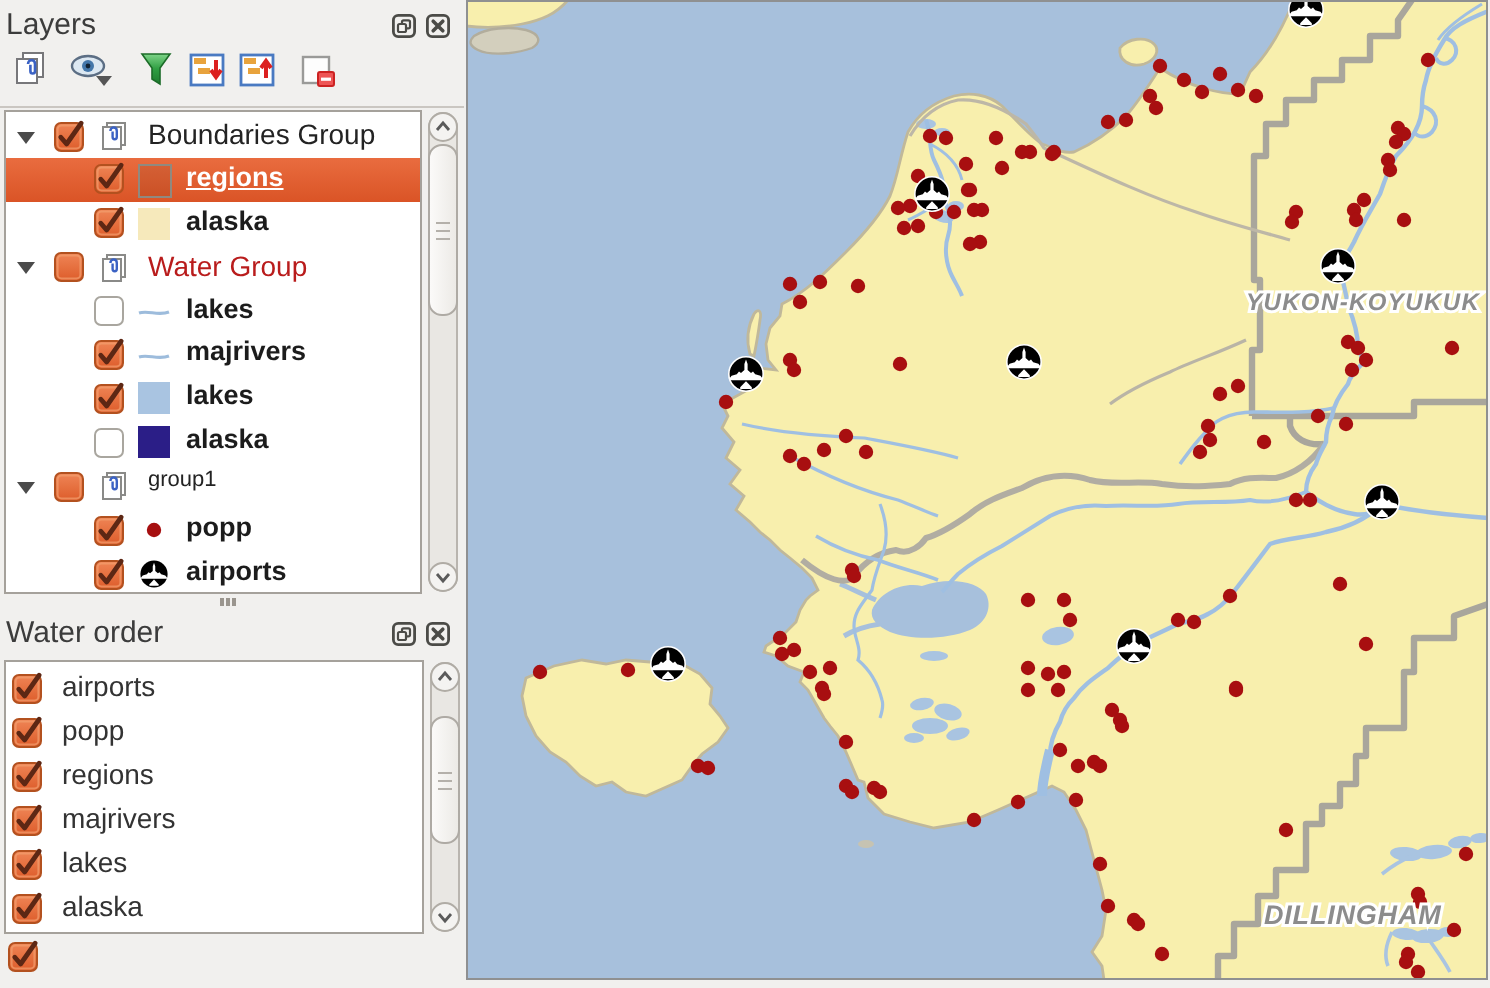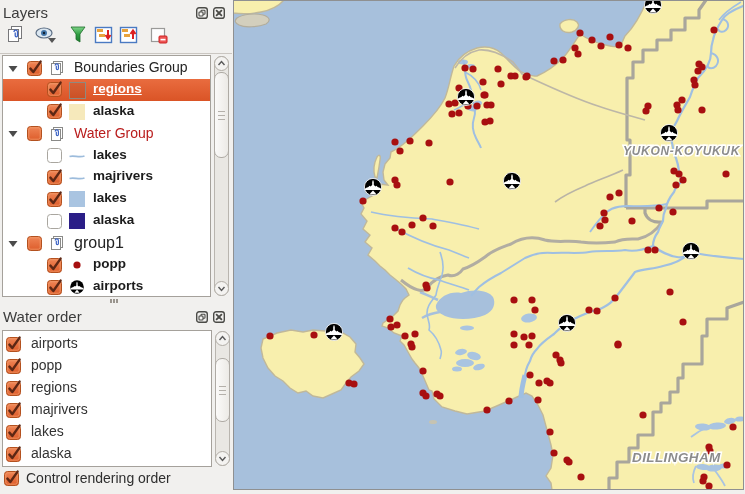--- a/index.html
+++ b/index.html
@@ -134,21 +134,21 @@
     </svg>
     <svg style="position:absolute;left:27px;top:235.7px;overflow:visible" width="15" height="15" viewBox="0 0 15 15">
       <rect x="0.5" y="0.5" width="14" height="14" rx="3" fill="url(#cbg)" stroke="#b3511f"></rect>
       <rect x="1.8" y="1.8" width="11.4" height="11.4" rx="2" fill="none" stroke="#f2a06f" stroke-width="1" opacity="0.7"></rect>
     </svg>
     <svg style="position:absolute;left:49px;top:235.2px" width="16" height="16" viewBox="0 0 16 16">
       <rect x="4.5" y="1.5" width="9" height="11" fill="#fff" stroke="#8a8a88"></rect>
       <rect x="2.5" y="3.5" width="9" height="11" fill="#fff" stroke="#8a8a88"></rect>
       <path d="M6.2 5.5 C6.2 3.2 9.4 3.2 9.4 5.5 L9.4 8.5 C9.4 10 7.3 10 7.3 8.5 L7.3 5.8" fill="none" stroke="#3b62c4" stroke-width="1.2"></path>
     </svg>
-    <div style="position:absolute;left:74px;top:234px;color:#232323;font-size:16px;font-family:'Liberation Sans',sans-serif">group1</div>
+    <div style="position:absolute;left:74px;top:234px;color:#232323;font-size:11px;font-family:'Liberation Sans',sans-serif">group1</div>
     <svg style="position:absolute;left:47px;top:257.6px;overflow:visible" width="15" height="15" viewBox="0 0 15 15">
       <rect x="0.5" y="0.5" width="14" height="14" rx="3" fill="url(#cbg)" stroke="#b3511f"></rect>
       <rect x="1.8" y="1.8" width="11.4" height="11.4" rx="2" fill="none" stroke="#f2a06f" stroke-width="1" opacity="0.7"></rect>
       <path d="M3.4 7.6 L6.3 11 L13.6 0.6" fill="none" stroke="#5d2714" stroke-width="2.4" stroke-linecap="round" stroke-linejoin="round"></path>
     </svg>
     <svg style="position:absolute;left:69px;top:257.1px" width="16" height="16" viewBox="0 0 16 16">
       <circle cx="8" cy="8" r="3.6" fill="#a60f10"></circle>
     </svg>
     <div style="position:absolute;left:93px;top:256px;color:#1c1c1c;font-weight:bold;font-size:13.5px;font-family:'Liberation Sans',sans-serif">popp</div>
     <svg style="position:absolute;left:47px;top:279.5px;overflow:visible" width="15" height="15" viewBox="0 0 15 15">
@@ -238,21 +238,20 @@
     </svg>
     <div style="position:absolute;left:215px;top:358px;width:15px;height:64px;background:linear-gradient(90deg,#fbfaf9,#eceae6);border:1px solid #aeaaa4;border-radius:7px;box-sizing:border-box"></div>
     <div style="position:absolute;left:219px;top:386px;width:7px;height:1px;background:#b4b0aa"></div>
     <div style="position:absolute;left:219px;top:390px;width:7px;height:1px;background:#b4b0aa"></div>
     <div style="position:absolute;left:219px;top:394px;width:7px;height:1px;background:#b4b0aa"></div>
     <svg style="position:absolute;left:4px;top:471px;overflow:visible" width="15" height="15" viewBox="0 0 15 15">
       <rect x="0.5" y="0.5" width="14" height="14" rx="3" fill="url(#cbg)" stroke="#b3511f"></rect>
       <rect x="1.8" y="1.8" width="11.4" height="11.4" rx="2" fill="none" stroke="#f2a06f" stroke-width="1" opacity="0.7"></rect>
       <path d="M3.4 7.6 L6.3 11 L13.6 0.6" fill="none" stroke="#5d2714" stroke-width="2.4" stroke-linecap="round" stroke-linejoin="round"></path>
     </svg>
-    <div style="position:absolute;left:26px;top:470px;font-size:14px;color:#2e2e2e">Control rendering order</div>
   </div>
 <svg style="position:absolute;left:233px;top:0" width="511" height="490" viewBox="0 0 511 490">
     <defs>
       <g id="ap">
         <circle r="8.6" fill="#000" stroke="#fff" stroke-width="0.8"></circle>
         <path d="M0,-7.2 L0.8,-5 L0.8,-2 L2.5,-0.5 L3.5,-1.2 L4.6,0.1 L7.2,0.9 L8.3,2.2 L8.3,3.1 L-8.3,3.1 L-8.3,2.2 L-7.2,0.9 L-4.6,0.1 L-3.5,-1.2 L-2.5,-0.5 L-0.8,-2 L-0.8,-5 Z" fill="#fff"></path>
         <path d="M0,3.6 L2.9,6.6 L2.9,7.5 L-2.9,7.5 L-2.9,6.6 Z" fill="#fff"></path>
       </g>
     </defs>
     <rect x="0" y="0" width="511" height="490" fill="#a7c0dc"></rect>

